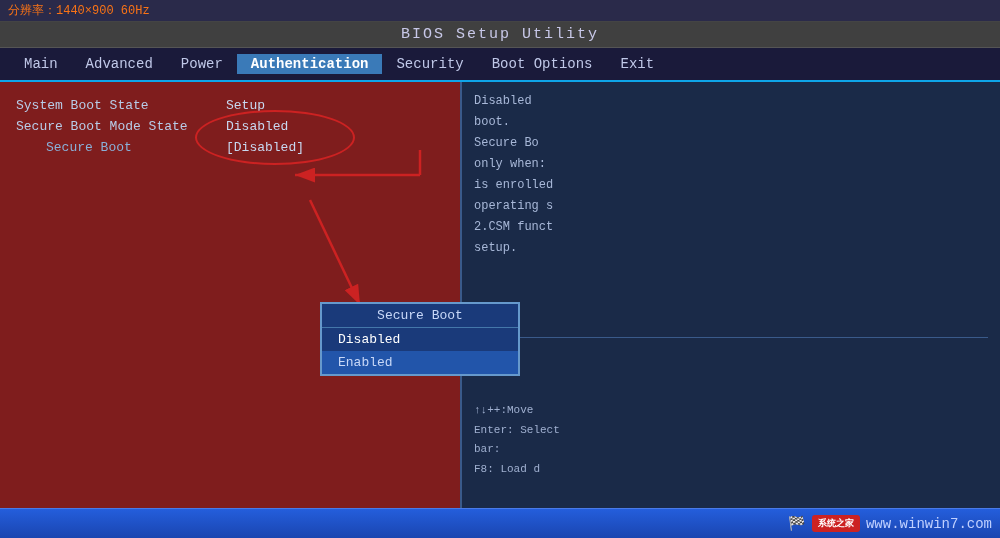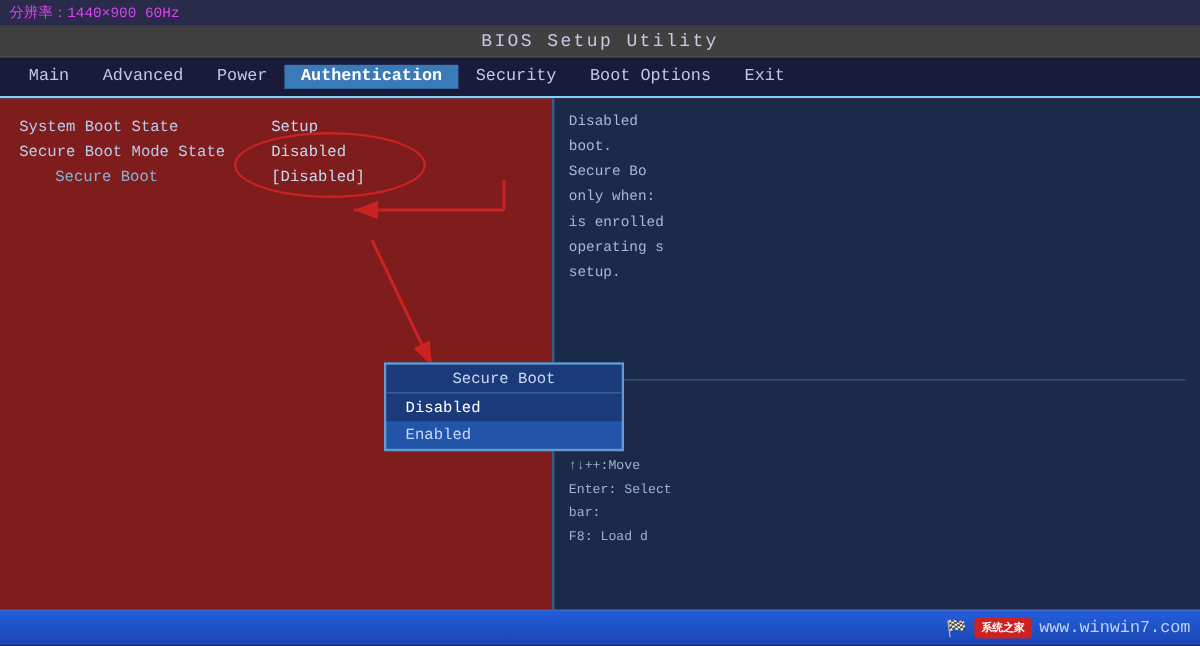--- a/index.html
+++ b/index.html
@@ -8,21 +8,21 @@
       height: 538px;
       background: #1a1a2e;
       font-family: 'Courier New', monospace;
       overflow: hidden;
       position: relative;
     }
 
     
     .resolution-bar {
       background: #2a2a4a;
-      color: #d946ef;
+      color: #f97316;
       font-size: 12px;
       padding: 2px 8px;
       border-bottom: 1px solid #444;
       height: 22px;
       display: flex;
       align-items: center;
     }
 
     
     .bios-title-bar {
@@ -35,21 +35,21 @@
       border-bottom: 1px solid #555;
     }
 
     
     .nav-bar {
       background: #1a1a3a;
       display: flex;
       align-items: center;
       padding: 4px 10px;
       gap: 0;
-      border-bottom: 2px solid #7dd3fc;
+      border-bottom: 2px solid #0ea5e9;
       height: 34px;
     }
 
     .nav-item {
       color: #c0c8e8;
       font-size: 14px;
       padding: 2px 14px;
       cursor: pointer;
       white-space: nowrap;
     }
@@ -253,20 +253,21 @@
     </div>
   </div>
 
   <div class="right-panel">
     <div style="margin-bottom:3px;">Disabled</div>
     <div style="margin-bottom:3px;">boot.</div>
     <div style="margin-bottom:3px;">Secure Bo</div>
     <div style="margin-bottom:3px;">only when:</div>
     <div style="margin-bottom:3px;">is enrolled</div>
     <div style="margin-bottom:3px;">operating s</div>
+    <div style="margin-bottom:3px;">2.CSM funct</div>
     <div style="margin-bottom:3px;">setup.</div>
 
     <div style="margin-top:auto; padding-top:64px; border-top:1px solid #3a5a8a; margin-top:80px;">
       <div style="font-size:11px; color:#a0b0d0; margin-bottom:3px;">↑↓++:Move</div>
       <div style="font-size:11px; color:#a0b0d0; margin-bottom:3px;">Enter: Select</div>
       <div style="font-size:11px; color:#a0b0d0; margin-bottom:3px;">bar:</div>
       <div style="font-size:11px; color:#a0b0d0;">F8: Load d</div>
     </div>
   </div>
 </div>

